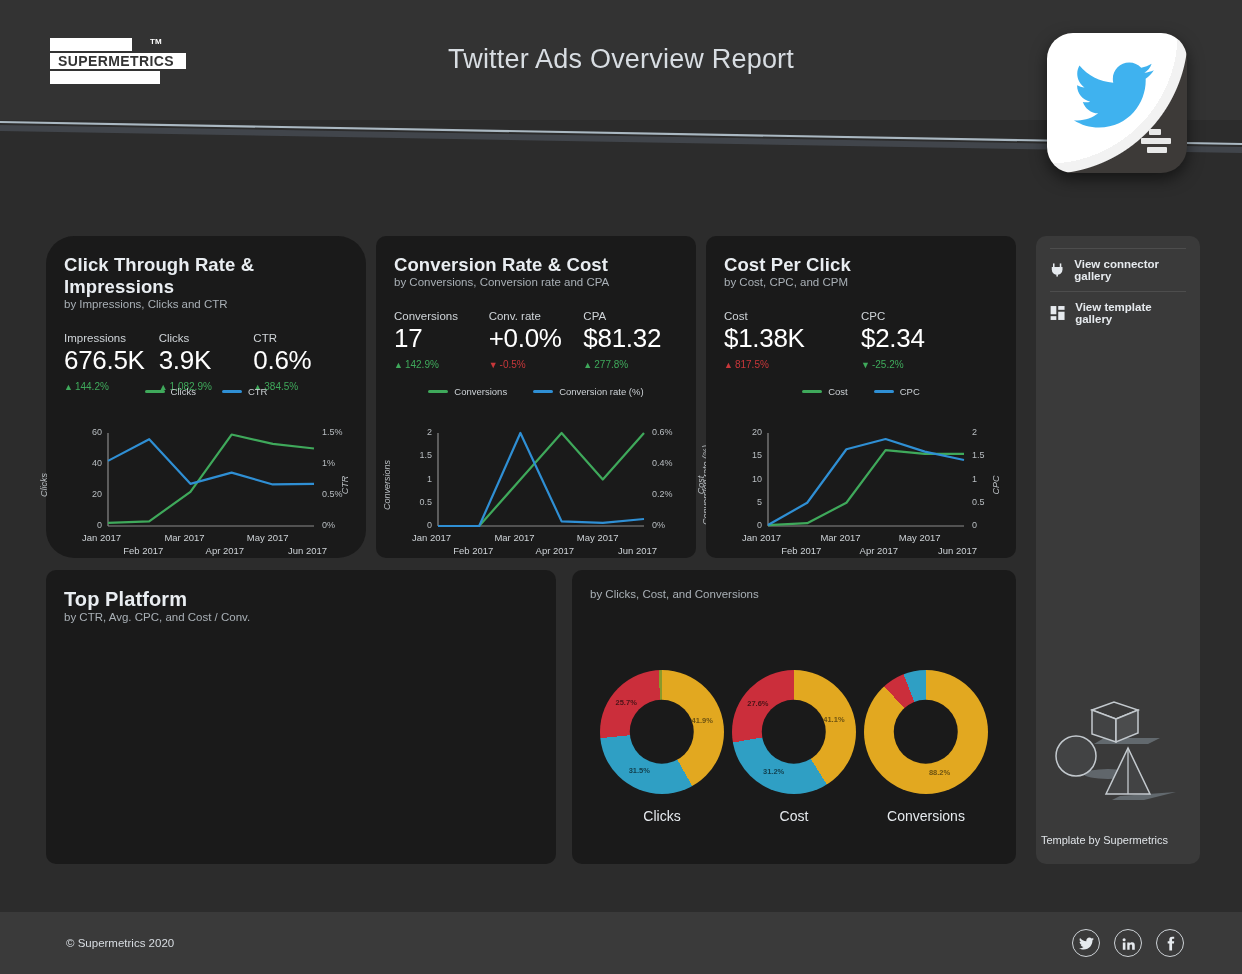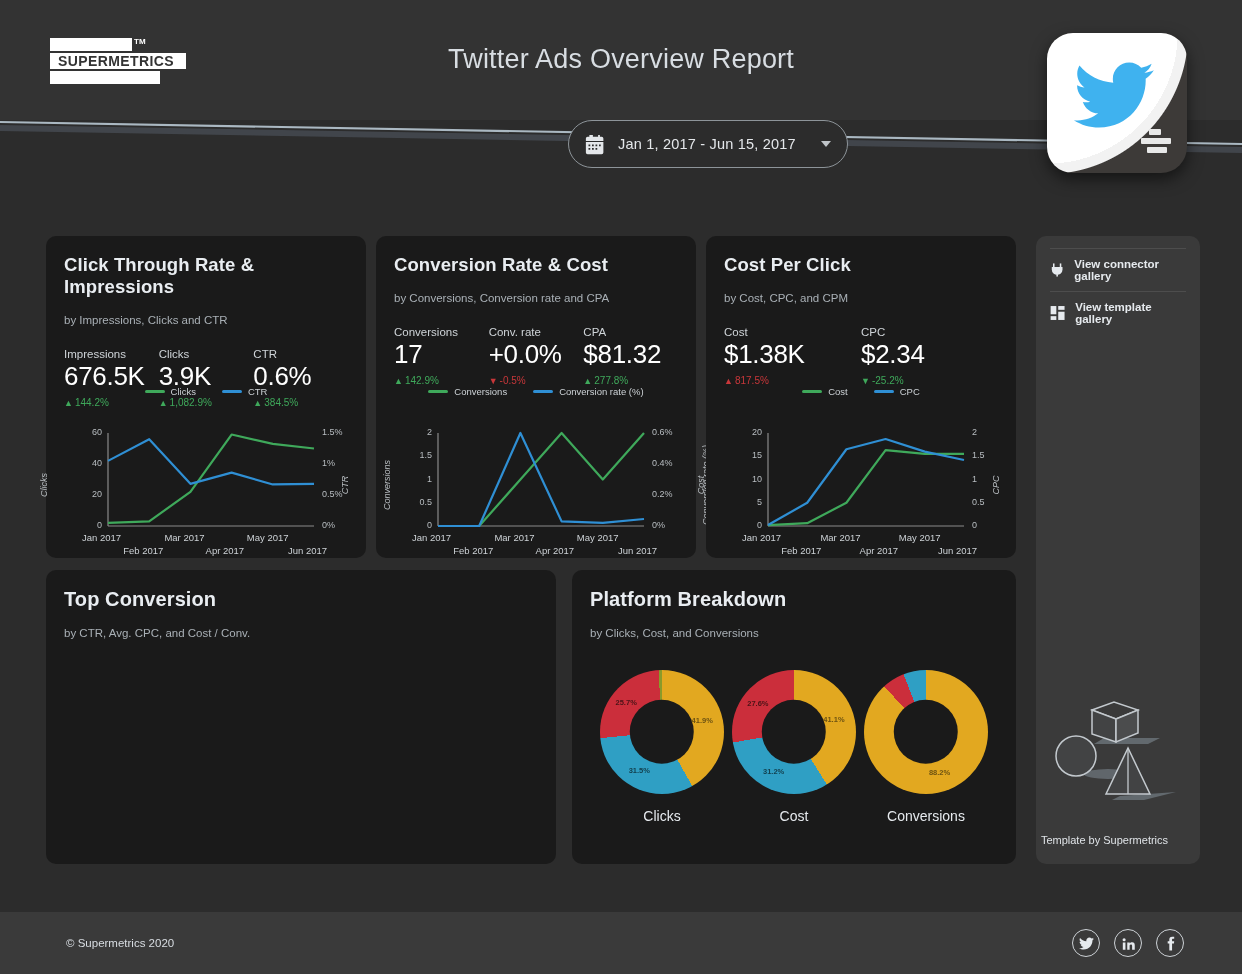--- a/index.html
+++ b/index.html
@@ -18,21 +18,21 @@
   .swoosh { position:absolute; left:0; top:106px; width:1242px; height:60px; overflow:hidden; }
 
   .logo { position: absolute; left: 50px; top: 38px; width: 146px; height: 46px; }
   .logo-bar { position:absolute; background:#ffffff; }
   .logo-b1 { left:0; top:0; width:82px; height:13px; }
   .logo-b2 { left:0; top:15px; width:136px; height:16px; }
   .logo-b3 { left:0; top:33px; width:110px; height:13px; }
   .logo-word { position:absolute; left:8px; top:15px; height:16px; line-height:16px;
      font-size:14px; font-weight:700; letter-spacing:0.4px; color:#333333;
      mix-blend-mode:normal; font-family:"Liberation Sans", sans-serif; }
-  .logo-tm { position:absolute; left:84px; top:-1px; font-size:8px; color:#ffffff; font-weight:700; }
+  .logo-tm { position:absolute; left:100px; top:-1px; font-size:8px; color:#ffffff; font-weight:700; }
 
   .report-title {
     position:absolute; left:0; top:44px; width:1242px; text-align:center;
     font-size:27px; color:#d8dde2; font-weight:400; letter-spacing:0.2px;
   }
 
   
   .tw-badge { position:absolute; left:1047px; top:33px; width:140px; height:140px;
      border-radius:26px; background:#3d3a38;
      box-shadow: 0 6px 16px rgba(0,0,0,0.55); overflow:hidden; }
@@ -54,21 +54,21 @@
   }
   .dp-cal { width:21px; height:21px; flex:0 0 auto; }
   .dp-text { font-size:14.5px; color:#e4e7ea; flex:1 1 auto; letter-spacing:0.2px; }
   .dp-caret { width:0; height:0; border-left:5px solid transparent; border-right:5px solid transparent;
      border-top:6px solid #bfc4c8; flex:0 0 auto; }
 
   
   .card { position:absolute; background:#1a1a1a; border-radius:10px; }
 
   .card-title { font-size:18.5px; font-weight:700; color:#e9edf1; letter-spacing:0.1px; }
-  .card-sub { font-size:11.5px; color:#a9b0b6; margin-top:16px; }
+  .card-sub { font-size:11.5px; color:#a9b0b6; margin-top:0; }
 
   .kpi-row { display:flex; margin-top:22px; }
   .kpi { flex:1 1 0; }
   .kpi-label { font-size:11.5px; color:#cfd4d8; }
   .kpi-value { font-size:26px; color:#ffffff; font-weight:400; margin-top:1px; letter-spacing:-0.3px;}
   .kpi-delta { font-size:10px; margin-top:5px; font-weight:400; }
   .kpi-delta .arrow { font-size:9px; margin-right:2px; }
   .up   { color:#3fa95b; }
   .down { color:#c8373a; }
 
@@ -142,30 +142,23 @@
       <svg class="tw-bird" viewBox="0 0 24 24">
         <path fill="#3fb2ef" d="M23.95 4.57c-.88.39-1.83.65-2.83.77 1.02-.61 1.8-1.58 2.17-2.72-.95.56-2 .97-3.13 1.19-.9-.95-2.18-1.55-3.59-1.55-2.72 0-4.92 2.2-4.92 4.92 0 .39.04.76.13 1.12C7.69 8.1 4.07 6.13 1.64 3.16c-.43.73-.67 1.58-.67 2.48 0 1.7.87 3.21 2.19 4.09-.81-.02-1.57-.25-2.23-.62v.06c0 2.39 1.7 4.38 3.95 4.83-.41.11-.85.17-1.3.17-.32 0-.63-.03-.93-.09.63 1.96 2.45 3.39 4.6 3.43-1.68 1.32-3.81 2.11-6.12 2.11-.39 0-.78-.02-1.17-.07 2.18 1.4 4.77 2.21 7.55 2.21 9.05 0 14-7.5 14-14 0-.21 0-.43-.02-.64.97-.69 1.8-1.56 2.46-2.55z"></path>
       </svg>
       <div class="tw-marks">
         <div class="tw-mark tw-m1"></div>
         <div class="tw-mark tw-m2"></div>
         <div class="tw-mark tw-m3"></div>
       </div>
     </div>
 
-    <div class="datepicker">
-      <svg class="dp-cal" viewBox="0 0 24 24">
-        <path fill="#e4e7ea" d="M7 1h2v2h6V1h2v2h2a2 2 0 0 1 2 2v3H1V5a2 2 0 0 1 2-2h2V1zM1 9h20v12a2 2 0 0 1-2 2H3a2 2 0 0 1-2-2V9zm3 3v2h2v-2H4zm4 0v2h2v-2H8zm4 0v2h2v-2h-2zm4 0v2h2v-2h-2zM4 16v2h2v-2H4zm4 0v2h2v-2H8zm4 0v2h2v-2h-2z"></path>
-      </svg>
-      <span class="dp-text">Jan 1, 2017 - Jun 15, 2017</span>
-      <span class="dp-caret"></span>
-    </div>
-  </div>
-
-  <div class="card" style="left:46px; top:236px; width:320px; height:322px;">
+  </div>
+
+  <div class="card" style="left:46px; top:236px; width:320px; height:322px;border-radius:28px;">
     <div style="padding:18px 18px 0 18px;">
       <div class="card-title">Click Through Rate &amp; Impressions</div>
       <div class="card-sub">by Impressions, Clicks and CTR</div>
       <div class="kpi-row">
         <div class="kpi">
           <div class="kpi-label">Impressions</div>
           <div class="kpi-value">676.5K</div>
           <div class="kpi-delta up"><span class="arrow">▲</span><span>144.2%</span></div>
         </div>
         <div class="kpi">
@@ -318,29 +311,28 @@
 
         <path d="M92 56 L70 102 L114 102 Z" fill="#424344" stroke="#c3c9ce" stroke-width="1.5"></path>
         <path d="M92 56 L92 102" stroke="#c3c9ce" stroke-width="1.3"></path>
       </svg>
     </div>
     <div class="side-foot">Template by Supermetrics</div>
   </div>
 
   <div class="card" style="left:46px; top:570px; width:510px; height:294px;">
     <div style="padding:18px 18px 0 18px;">
-      <div class="card-title" style="font-size:20px;">Top Conversion</div>
+      <div class="card-title" style="font-size:20px;">Top Platform</div>
       <div class="card-sub">by CTR, Avg. CPC, and Cost / Conv.</div>
     </div>
 
   </div>
 
   <div class="card" style="left:572px; top:570px; width:444px; height:294px;">
     <div style="padding:18px 18px 0 18px;">
-      <div class="card-title" style="font-size:20px;">Platform Breakdown</div>
       <div class="card-sub">by Clicks, Cost, and Conversions</div>
     </div>
     <div id="donuts" class="donut-wrap" style="top:100px; padding:0 24px;">
         <div>
           <div class="donut" style="background: conic-gradient(rgb(226, 168, 32) 0%, rgb(226, 168, 32) 41.9%, rgb(47, 159, 196) 41.9%, rgb(47, 159, 196) 73.4%, rgb(203, 46, 59) 73.4%, rgb(203, 46, 59) 99.1%, rgb(138, 154, 42) 99.1%, rgb(138, 154, 42) 100%); border-radius: 50%;">
             <div class="donut-hole"></div>
             <div class="slice-pct" style="left: 91.5831px; top: 45.9238px; color: rgb(109, 83, 18);">41.9%</div>
             <div class="slice-pct" style="left: 28.6558px; top: 96.0143px; color: rgb(19, 65, 79);">31.5%</div>
             <div class="slice-pct" style="left: 15.5421px; top: 28.4243px; color: rgb(74, 19, 23);">25.7%</div>
           </div>

